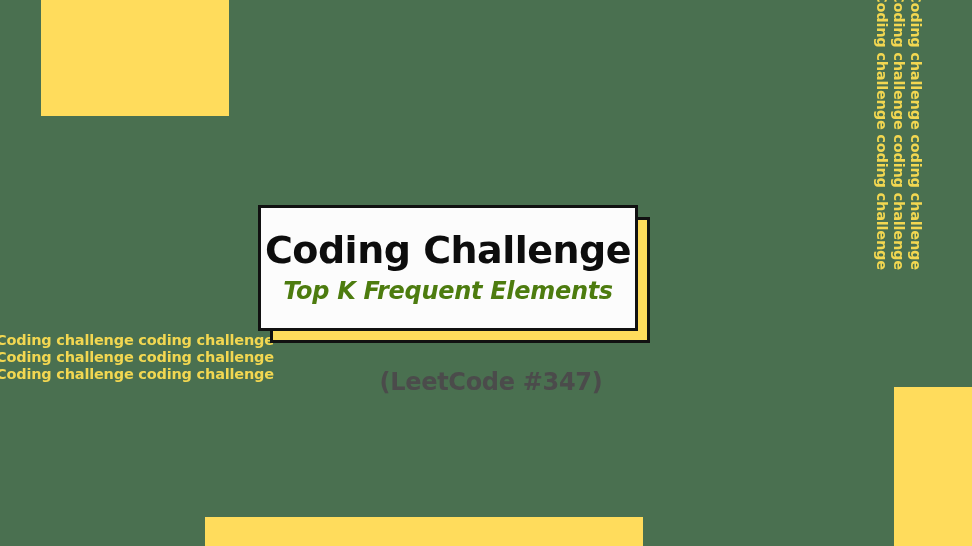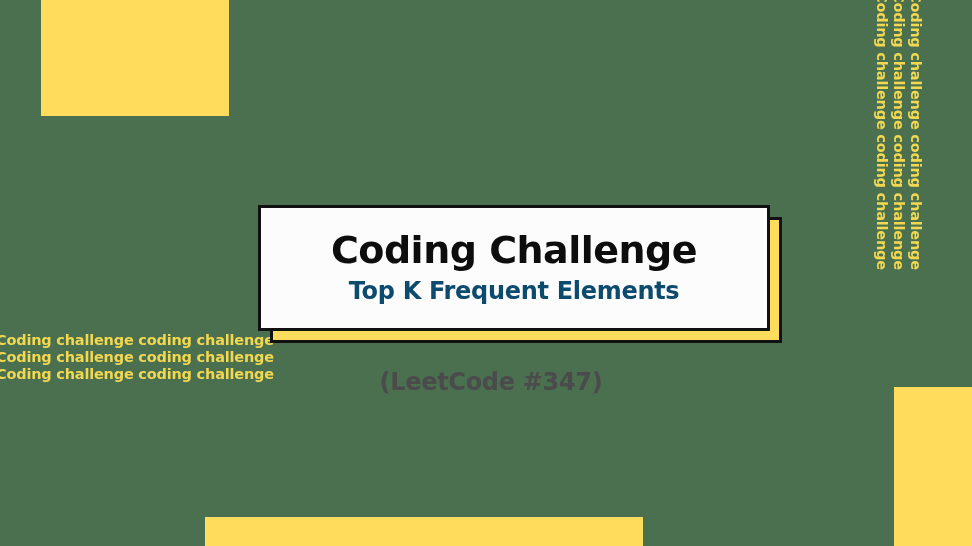--- a/index.html
+++ b/index.html
@@ -82,21 +82,21 @@
   }
   #deco-right .deco-line:nth-child(1) { left: 62px; }
   #deco-right .deco-line:nth-child(2) { left: 45px; }
   #deco-right .deco-line:nth-child(3) { left: 28px; }
 
   
   #title-card-wrap {
     position: absolute;
     left: 258px;
     top: 205px;
-    width: 512px;
+    width: 380px;
     height: 126px;
   }
   #title-card-shadow {
     position: absolute;
     left: 12px;
     top: 12px;
     width: 100%;
     height: 100%;
     box-sizing: border-box;
     background: #ffdc5c;
@@ -123,22 +123,23 @@
     letter-spacing: -0.5px;
     color: #0d0d0d;
     line-height: 1.05;
     margin-bottom: 7px;
   }
   #title-sub {
     font-family: "DejaVu Sans", sans-serif;
     font-weight: bold;
     font-size: 24px;
     letter-spacing: -0.3px;
-    color: #0c4a6e;
+    color: #4d7c0f;
     line-height: 1.1;
+    font-style: italic;
   }
 
   
   #source-caption {
     position: absolute;
     left: 7px;
     top: 368px;
     width: 968px;
     text-align: center;
     font-family: "DejaVu Sans", sans-serif;

